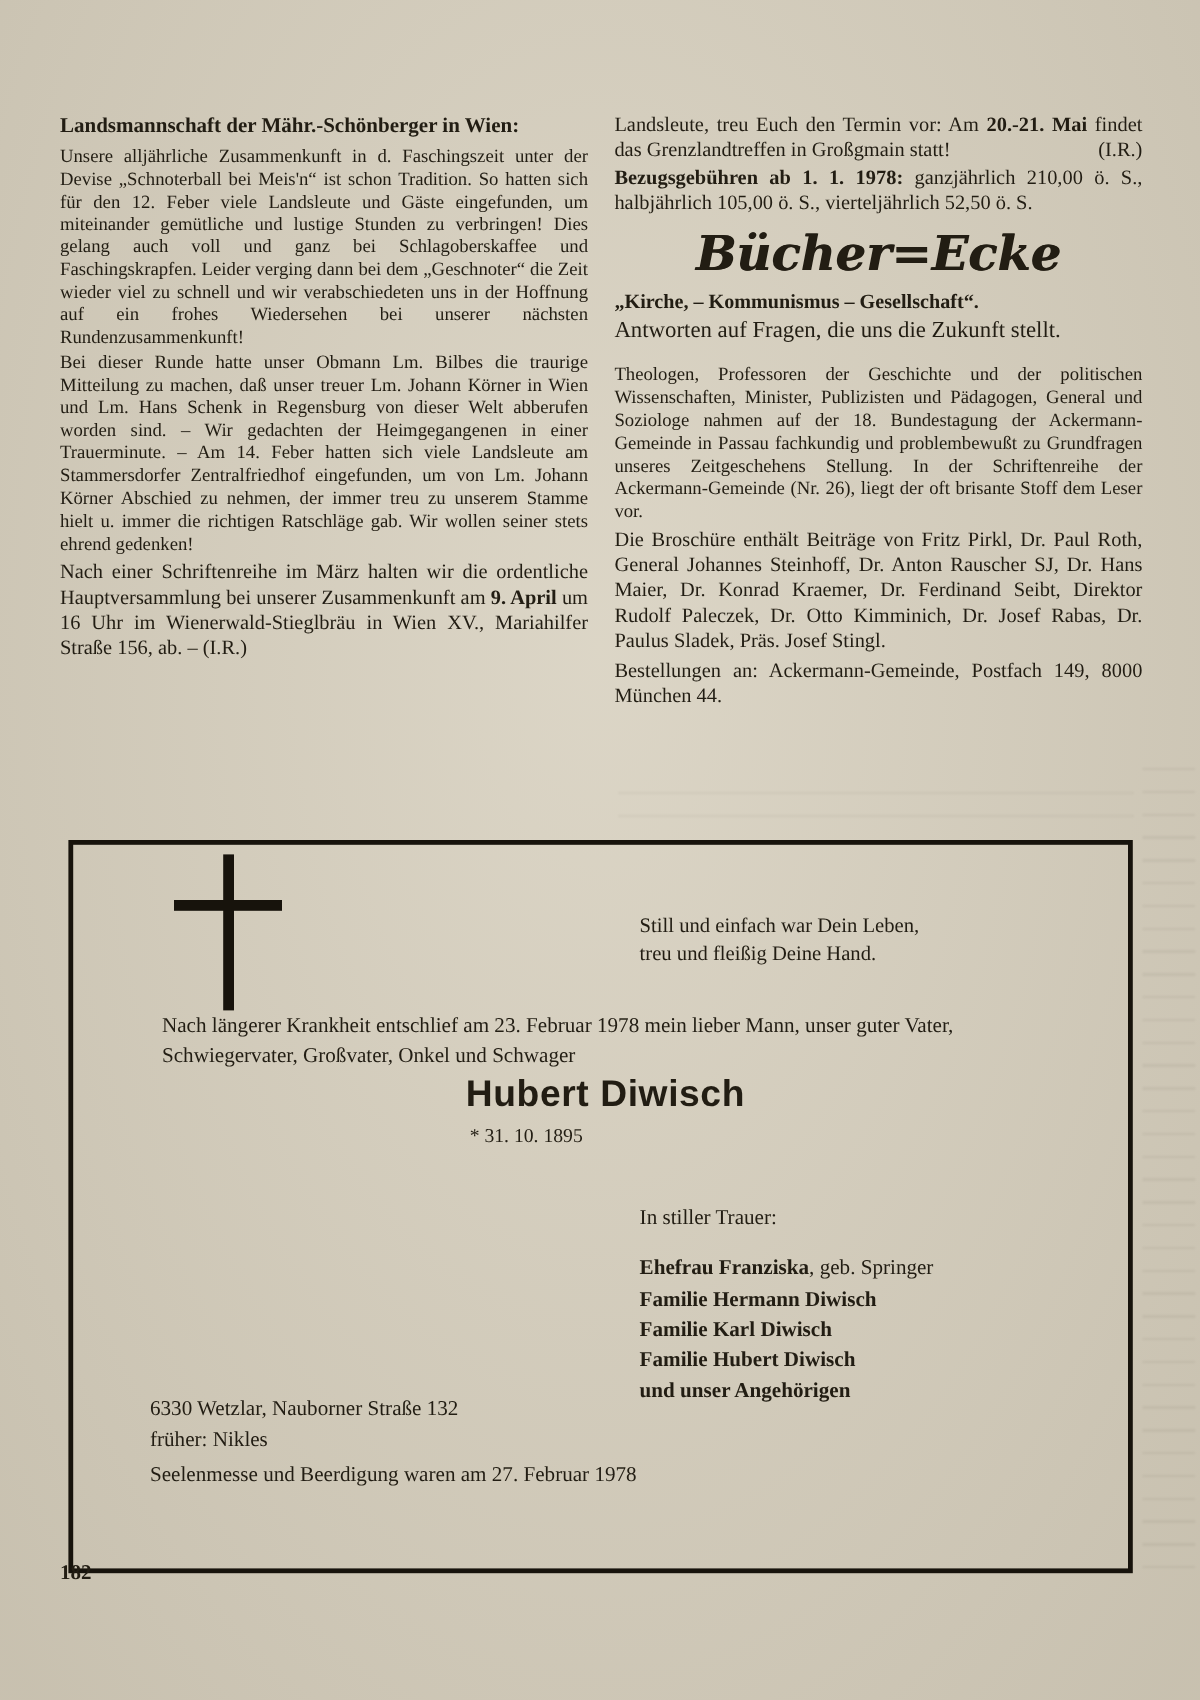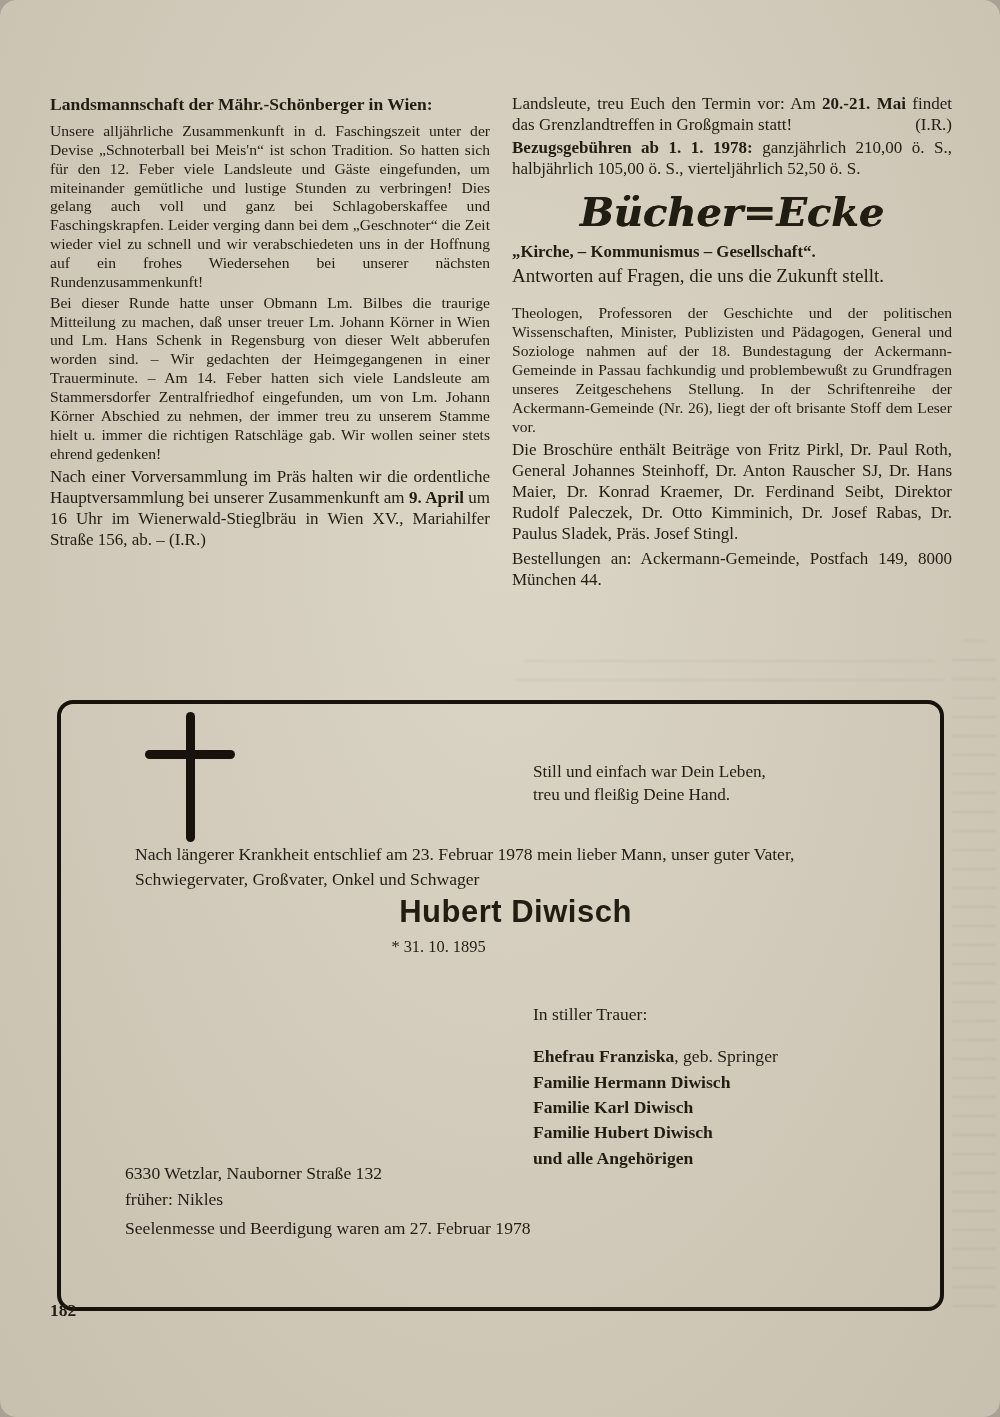--- a/index.html
+++ b/index.html
@@ -1,15 +1,15 @@
 <!DOCTYPE html>
 <html lang="de"><head>
 <meta charset="utf-8">
 <style>
-  * { margin:0; padding:0; box-sizing:border-box;border-radius:16px; }
+  * { margin:0; padding:0; box-sizing:border-box; }
   html,body { width:1000px; height:1417px; }
   body {
     font-family:"Liberation Serif","DejaVu Serif",serif;
     background:#a9a294;
   }
   .page {
     position:relative; width:1000px; height:1417px; overflow:hidden;
     background:
       radial-gradient(ellipse at 50% 38%, rgba(255,255,255,0.10), rgba(60,50,30,0.10) 97%),
       #d8d1c0;
@@ -50,21 +50,21 @@
     position:absolute; left:57px; top:700px; width:887px; height:611px;
     border:4px solid #17130c;
   }
   .cross { position:absolute; left:84px; top:8px; width:90px; height:130px; }
   .cross .v { position:absolute; left:41px; top:0; width:9px; height:130px; background:#17130c; }
   .cross .h { position:absolute; left:0; top:38px; width:90px; height:9px; background:#17130c; }
 
   .epitaph { position:absolute; left:472px; top:56px; font-size:17.2px; line-height:1.35; }
   .intro   { position:absolute; left:74px; top:138px; width:768px; font-size:17.6px; line-height:1.4; }
   .name {
-    position:absolute; left:15px; top:190px; width:100%; text-align:center;
+    position:absolute; left:4px; top:190px; width:100%; text-align:center;
     font-family:"Liberation Sans","DejaVu Sans",sans-serif;
     font-size:31px; font-weight:bold; letter-spacing:0.5px;
   }
   .birth { position:absolute; left:0; top:233px; width:100%; text-align:center; font-size:16.4px; transform:translateX(-62px); }
   .mourners { position:absolute; left:472px; top:298px; font-size:17.6px; line-height:1.44; }
   .mourners .label { margin-bottom:17px; }
   .bold { font-weight:bold; }
   .address { position:absolute; left:64px; top:456px; font-size:17.6px; line-height:1.48; }
   .funeral { position:absolute; left:64px; top:514px; font-size:17.6px; }
 
@@ -77,21 +77,21 @@
 
   <div class="bleed b1"></div>
   <div class="bleed b2"></div>
 
   <div class="columns">
 
     <div class="col">
       <h3 class="art">Landsmannschaft der Mähr.-Schönberger in Wien:</h3>
       <p class="body">Unsere alljährliche Zusammenkunft in d. Faschingszeit unter der Devise „Schnoterball bei Meis'n“ ist schon Tradition. So hatten sich für den 12. Feber viele Landsleute und Gäste eingefunden, um miteinander gemütliche und lustige Stunden zu verbringen! Dies gelang auch voll und ganz bei Schlagoberskaffee und Faschingskrapfen. Leider verging dann bei dem „Geschnoter“ die Zeit wieder viel zu schnell und wir verabschiedeten uns in der Hoffnung auf ein frohes Wiedersehen bei unserer nächsten Rundenzusammenkunft!</p>
       <p class="body">Bei dieser Runde hatte unser Obmann Lm. Bilbes die traurige Mitteilung zu machen, daß unser treuer Lm. Johann Körner in Wien und Lm. Hans Schenk in Regensburg von dieser Welt abberufen worden sind. – Wir gedachten der Heimgegangenen in einer Trauerminute. – Am 14. Feber hatten sich viele Landsleute am Stammersdorfer Zentralfriedhof eingefunden, um von Lm. Johann Körner Abschied zu nehmen, der immer treu zu unserem Stamme hielt u. immer die richtigen Ratschläge gab. Wir wollen seiner stets ehrend gedenken!</p>
-      <p class="body lg mt"><span>Nach einer Vorversammlung im Präs halten wir die ordentliche Hauptversammlung bei unserer Zusammenkunft am </span><b>9. April</b><span> um 16 Uhr im Wienerwald-Stieglbräu in Wien XV., Mariahilfer Straße 156, ab. – (I.R.)</span></p>
+      <p class="body lg mt"><span>Nach einer Schriftenreihe im März halten wir die ordentliche Hauptversammlung bei unserer Zusammenkunft am </span><b>9. April</b><span> um 16 Uhr im Wienerwald-Stieglbräu in Wien XV., Mariahilfer Straße 156, ab. – (I.R.)</span></p>
     </div>
 
     <div class="col">
       <p class="body lg"><span>Landsleute, treu Euch den Termin vor: Am </span><b>20.-21. Mai</b><span> findet das Grenzlandtreffen in Großgmain statt!</span><span class="ir">(I.R.)</span></p>
       <p class="body lg"><b>Bezugsgebühren ab 1. 1. 1978:</b><span> ganzjährlich 210,00 ö. S., halbjährlich 105,00 ö. S., vierteljährlich 52,50 ö. S.</span></p>
 
       <h2 class="fraktur">Bücher=Ecke</h2>
 
       <p class="booktitle">„Kirche, – Kommunismus – Gesellschaft“.</p>
       <p class="subtitle">Antworten auf Fragen, die uns die Zukunft stellt.</p>
@@ -119,21 +119,21 @@
     <h1 class="name">Hubert Diwisch</h1>
 
     <div class="birth">* 31. 10. 1895</div>
 
     <div class="mourners">
       <div class="label">In stiller Trauer:</div>
       <div><b>Ehefrau Franziska</b><span>, geb. Springer</span></div>
       <div class="bold">Familie Hermann Diwisch</div>
       <div class="bold">Familie Karl Diwisch</div>
       <div class="bold">Familie Hubert Diwisch</div>
-      <div class="bold">und alle Angehörigen</div>
+      <div class="bold">und unser Angehörigen</div>
     </div>
 
     <div class="address">
       <span>6330 Wetzlar, Nauborner Straße 132</span><br>
       <span>früher: Nikles</span>
     </div>
 
     <div class="funeral">Seelenmesse und Beerdigung waren am 27. Februar 1978</div>
 
   </div>

